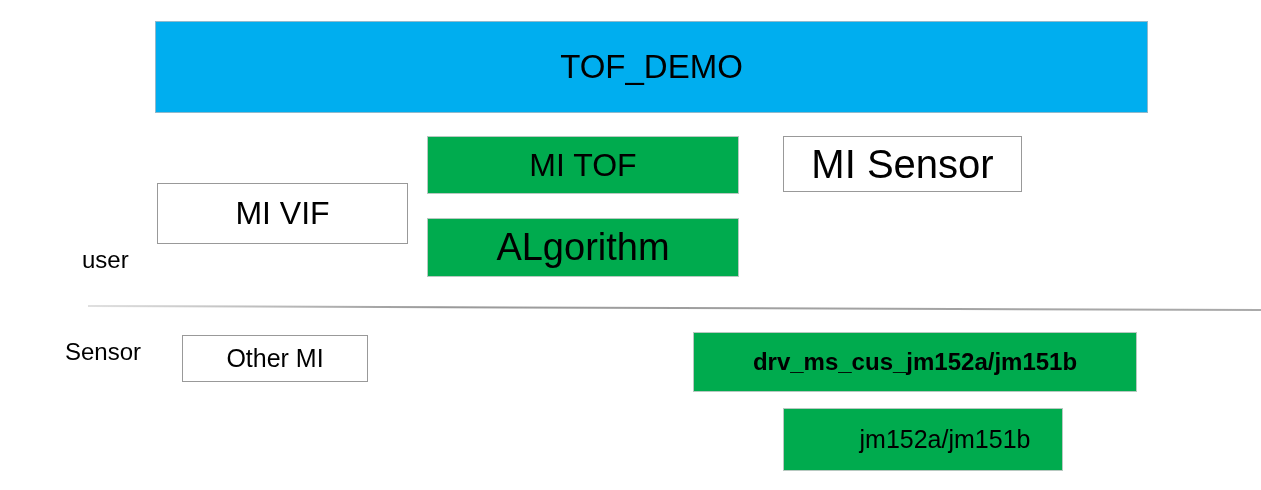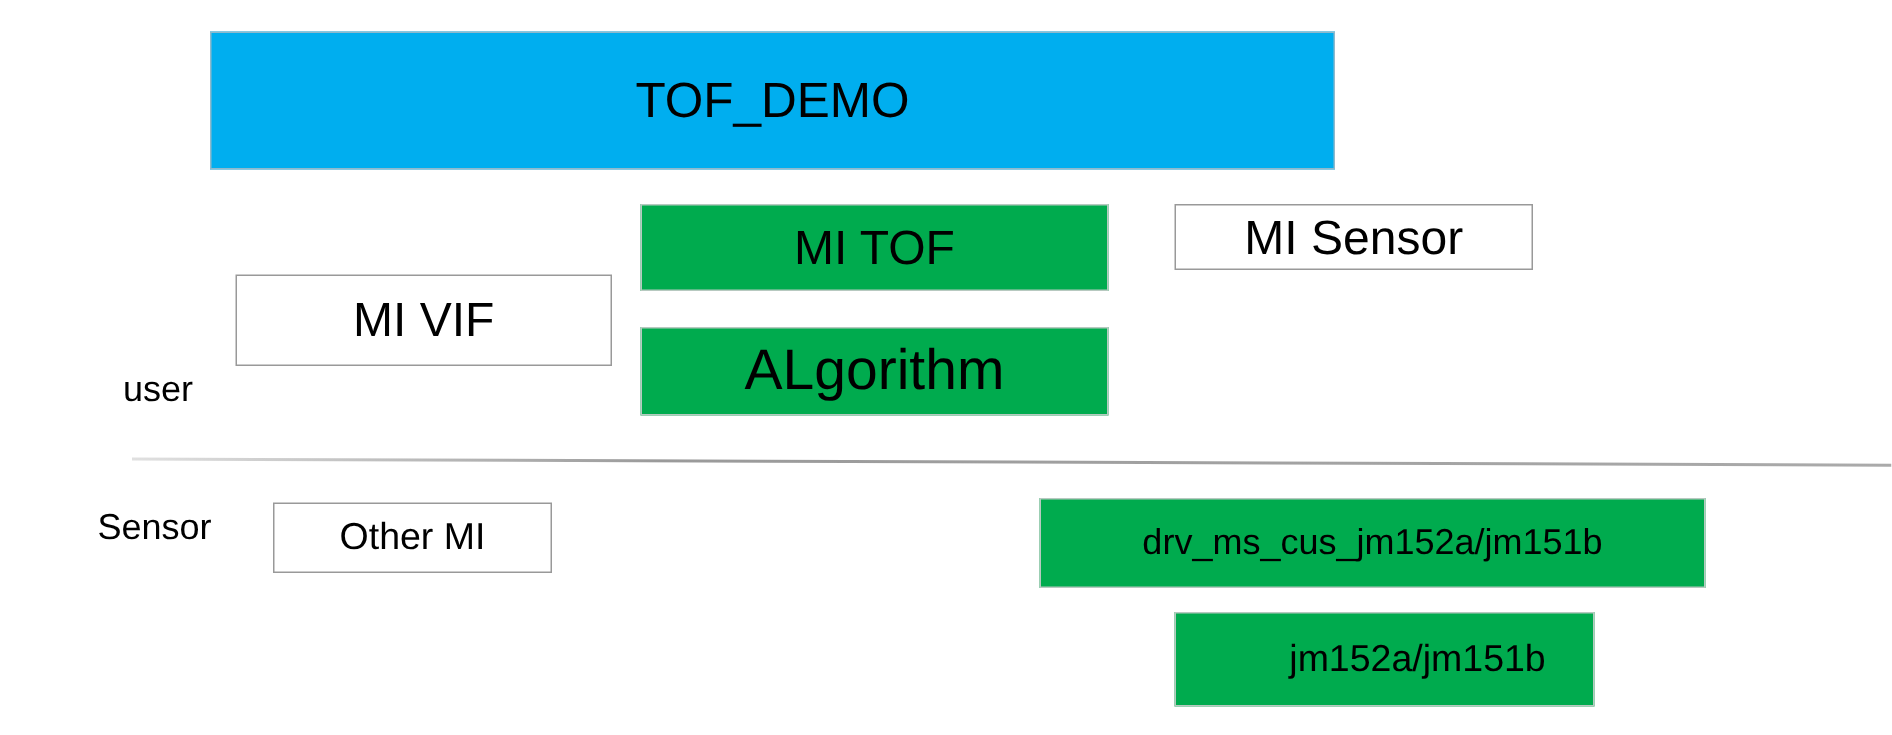--- a/index.html
+++ b/index.html
@@ -43,29 +43,29 @@
   .white-block{
     background:#ffffff;
     border:1px solid var(--box-border);
   }
   .layer-label{
     position:absolute;
     font-size:24px;
     line-height:28px;
   }
   
-  #tof-demo   {left:140px; top:21px;  width:750px; height:92px; font-size:33px;}
+  #tof-demo   {left:155px; top:21px;  width:993px; height:92px; font-size:33px;}
   #mi-vif     {left:157px; top:135px; width:251px; height:61px; font-size:32px;margin-top:48px;}
   #mi-tof     {left:427px; top:136px; width:312px; height:58px; font-size:32px;}
-  #mi-sensor  {left:783px; top:136px; width:239px; height:44px; font-size:32px;}
+  #mi-sensor  {left:783px; top:136px; width:239px; height:56px; font-size:40px;}
   #algorithm  {left:427px; top:218px; width:312px; height:59px; font-size:38px;}
   #user-label {left:82px;  top:246px;}
   #kernel-label{left:65px; top:338px;}
   #other-mi   {left:182px; top:335px; width:186px; height:47px; font-size:25px;}
-  #drv-block  {left:693px; top:332px; width:444px; height:60px; font-size:24px;}
+  #drv-block  {left:693px; top:332px; width:444px; height:60px; font-size:24px;font-weight:bold;}
   #jm-block   {left:783px; top:408px; width:280px; height:63px; font-size:25px;padding-left:44px;}
   #divider{
     position:absolute;
     left:88px; top:305px;
     width:1173px; height:2px;
     background:linear-gradient(to right,#e0e0e0,#9a9a9a 30%,#aaaaaa);
     transform:rotate(0.2deg);
     transform-origin:left center;
   }
 </style>

